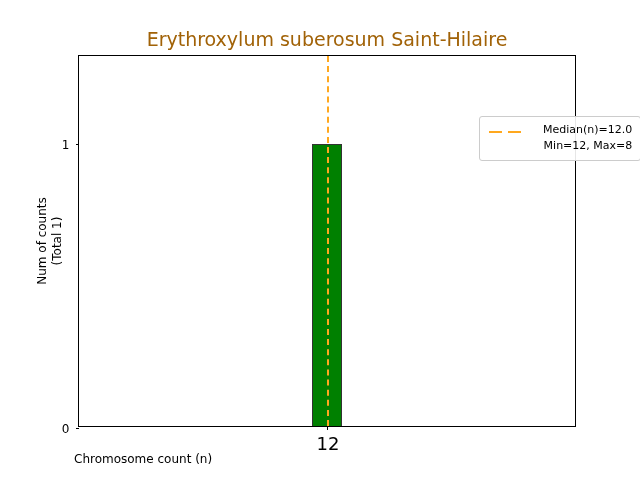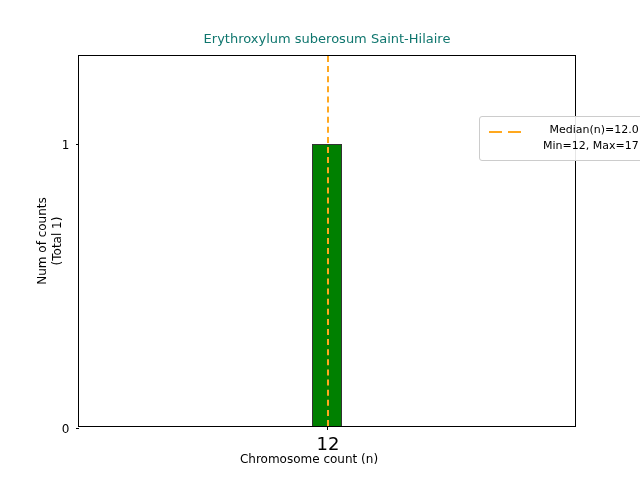--- a/index.html
+++ b/index.html
@@ -20,23 +20,23 @@
     height: 480px;
   }
 
   
   #chart-title {
     position: absolute;
     left: 78px;
     top: 30px;
     width: 498px;
     text-align: center;
-    font-size: 13px;
+    font-size: 19px;
     line-height: 18px;
-    color: #0f766e;
+    color: #a16207;
     white-space: nowrap;
   }
 
   
   #plot-area {
     position: absolute;
     left: 78px;
     top: 55px;
     width: 498px;
     height: 372px;
@@ -101,24 +101,24 @@
     transform: translateX(-50%);
     font-size: 18px;
     line-height: 14px;
     white-space: nowrap;
     color: #000000;
   }
 
   
   #xlabel {
     position: absolute;
-    left: 60px;
+    left: 74px;
     top: 452px;
     width: 498px;
-    text-align: center;
+    text-align: left;
     font-size: 12px;
     line-height: 14px;
     white-space: nowrap;
     color: #000000;
   }
   #ylabel {
     position: absolute;
     left: 0px;
     top: 0px;
     width: 372px;
@@ -204,21 +204,21 @@
       <div class="median-line" style="left:248px;"></div>
     </div>
 
     <div id="legend">
       <div id="legend-sample">
         <div class="ls-dash d1"></div>
         <div class="ls-dash d2"></div>
       </div>
       <div id="legend-text">
         <span>Median(n)=12.0</span>
-        <span>Min=12, Max=17</span>
+        <span>Min=12, Max=8</span>
       </div>
     </div>
 
   </div>
 
   <div id="xlabel">Chromosome count (n)</div>
 
   <div id="ylabel">
     <span class="yl-line">Num of counts</span>
     <span class="yl-line">(Total 1)</span>

